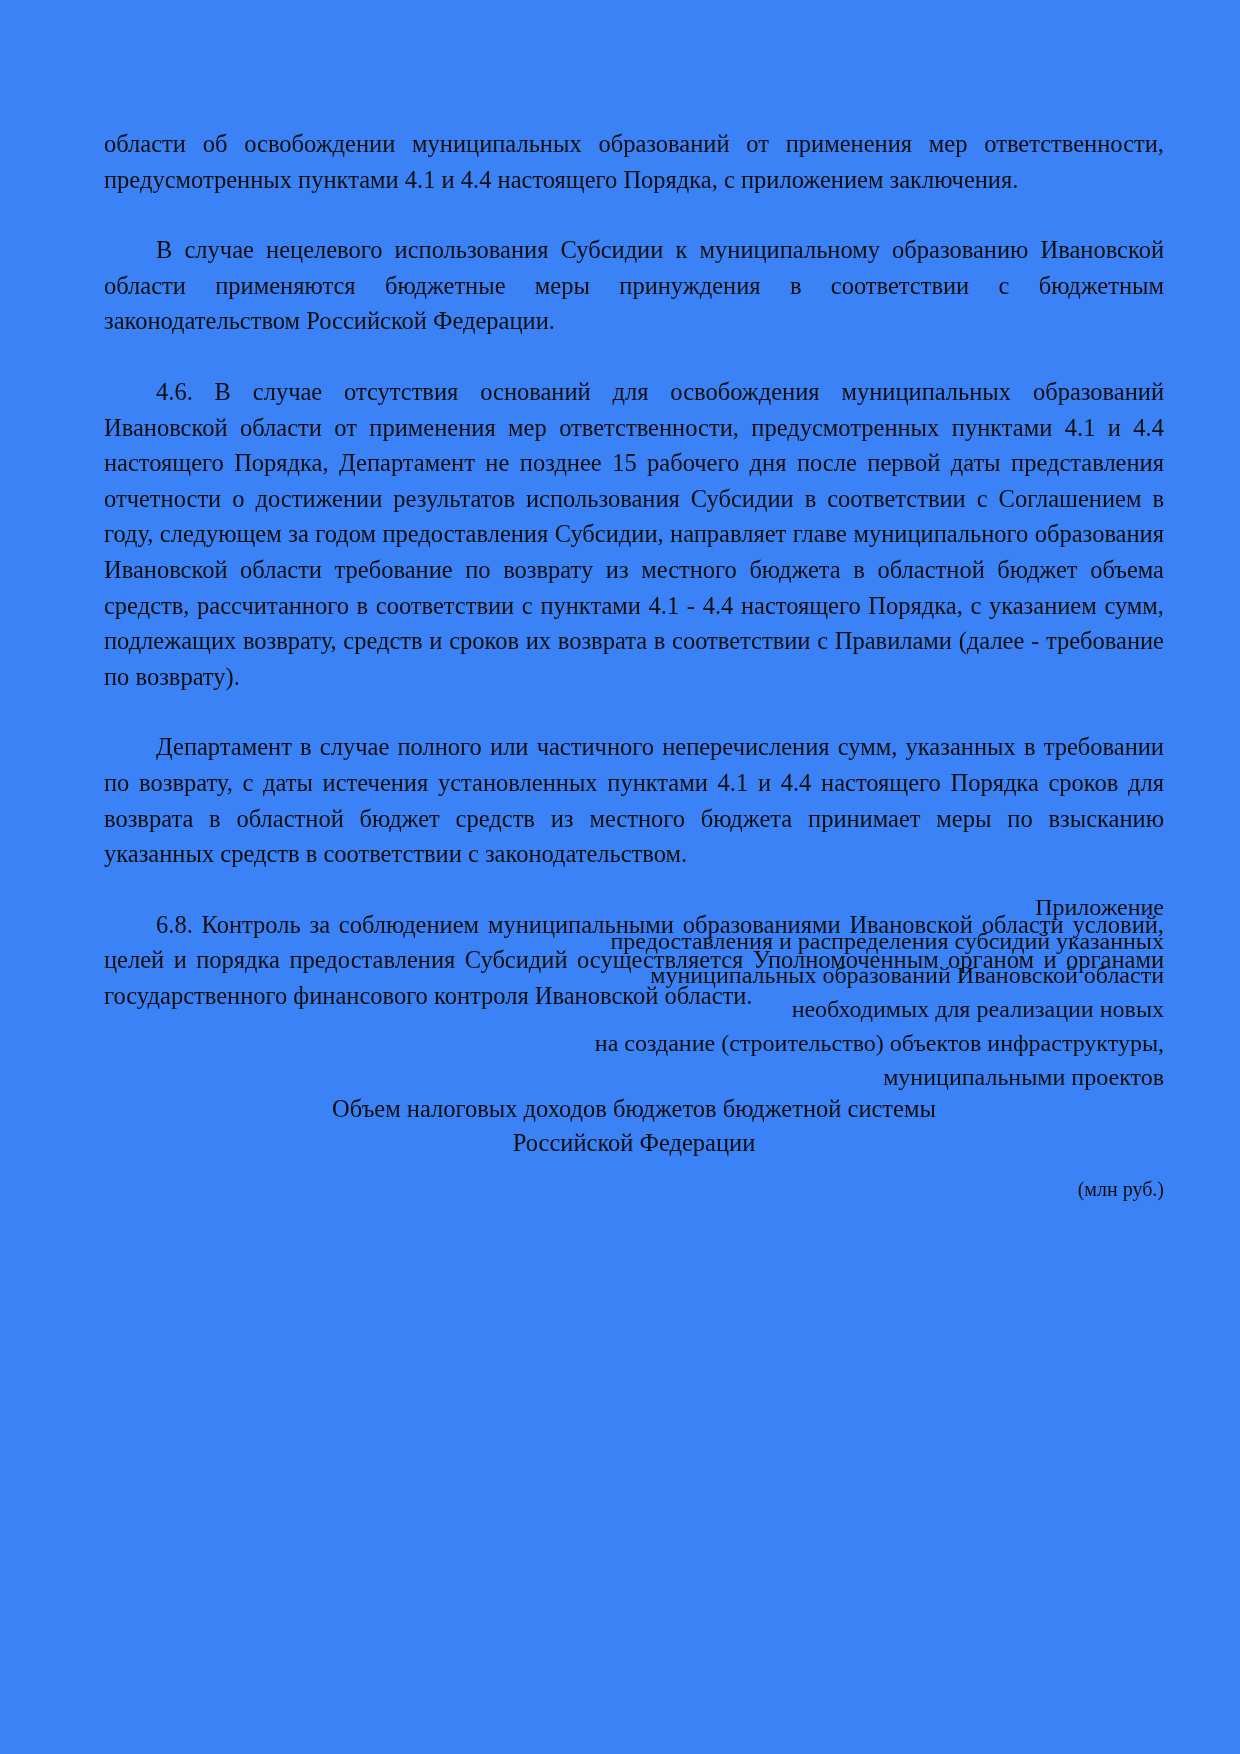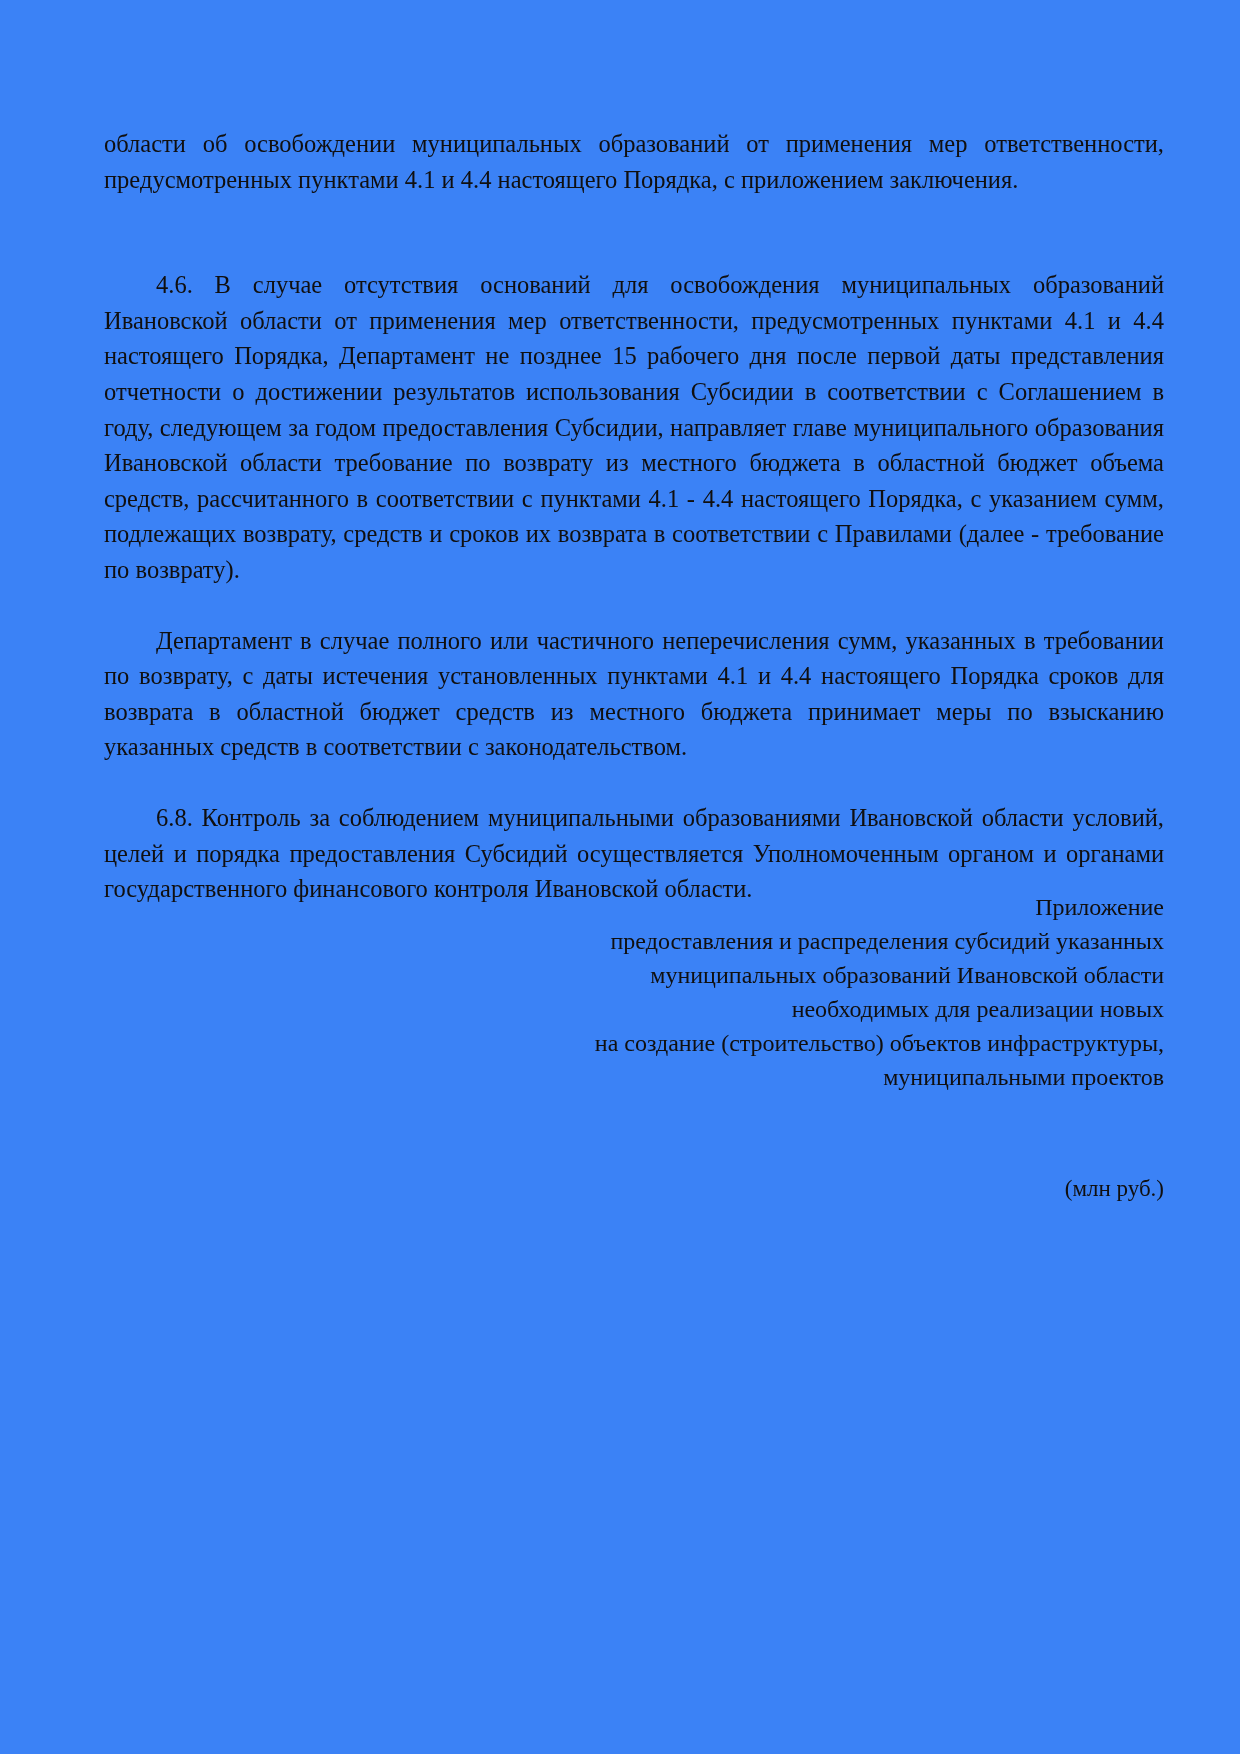--- a/index.html
+++ b/index.html
@@ -63,49 +63,54 @@
   }
   .doc-title .ln {
     display: block;
   }
   .units {
     position: absolute;
     left: 104px;
     top: 1172px;
     width: 1060px;
     text-align: right;
-    font-size: 23px;
+    font-size: 20px;
     line-height: 34px;
   }
 </style>
 </head>
 <body>
 
 <div class="page">
 
   <div class="content">
     <p class="body-par">области об освобождении муниципальных образований от применения мер ответственности, предусмотренных пунктами 4.1 и 4.4 настоящего Порядка, с приложением заключения.</p>
     <div class="gap-par"></div>
 
+    <p class="body-par indent">В случае нецелевого использования Субсидии к муниципальному образованию Ивановской области применяются бюджетные меры принуждения в соответствии с бюджетным законодательством Российской Федерации.</p>
     <div class="gap-par"></div>
 
     <p class="body-par indent">4.6. В случае отсутствия оснований для освобождения муниципальных образований Ивановской области от применения мер ответственности, предусмотренных пунктами 4.1 и 4.4 настоящего Порядка, Департамент не позднее 15 рабочего дня после первой даты представления отчетности о достижении результатов использования Субсидии в соответствии с Соглашением в году, следующем за годом предоставления Субсидии, направляет главе муниципального образования Ивановской области требование по возврату из местного бюджета в областной бюджет объема средств, рассчитанного в соответствии с пунктами 4.1 - 4.4 настоящего Порядка, с указанием сумм, подлежащих возврату, средств и сроков их возврата в соответствии с Правилами (далее - требование по возврату).</p>
     <div class="gap-par"></div>
 
     <p class="body-par indent">Департамент в случае полного или частичного неперечисления сумм, указанных в требовании по возврату, с даты истечения установленных пунктами 4.1 и 4.4 настоящего Порядка сроков для возврата в областной бюджет средств из местного бюджета принимает меры по взысканию указанных средств в соответствии с законодательством.</p>
     <div class="gap-par"></div>
 
     <p class="body-par indent">6.8. Контроль за соблюдением муниципальными образованиями Ивановской области условий, целей и порядка предоставления Субсидий осуществляется Уполномоченным органом и органами государственного финансового контроля Ивановской области.</p>
   </div>
 
   <div class="appendix-block">
     <span class="ln">Приложение</span>
     <span class="ln">предоставления и распределения субсидий указанных</span>
     <span class="ln">муниципальных образований Ивановской области</span>
     <span class="ln">необходимых для реализации новых</span>
     <span class="ln">на создание (строительство) объектов инфраструктуры,</span>
     <span class="ln">муниципальными проектов</span>
   </div>
 
+  <div class="doc-title">
+    <span class="ln">Объем налоговых доходов бюджетов бюджетной системы</span>
+    <span class="ln">Российской Федерации</span>
+  </div>
 
   <div class="units">(млн руб.)</div>
 
 </div>
 
 </body></html>

